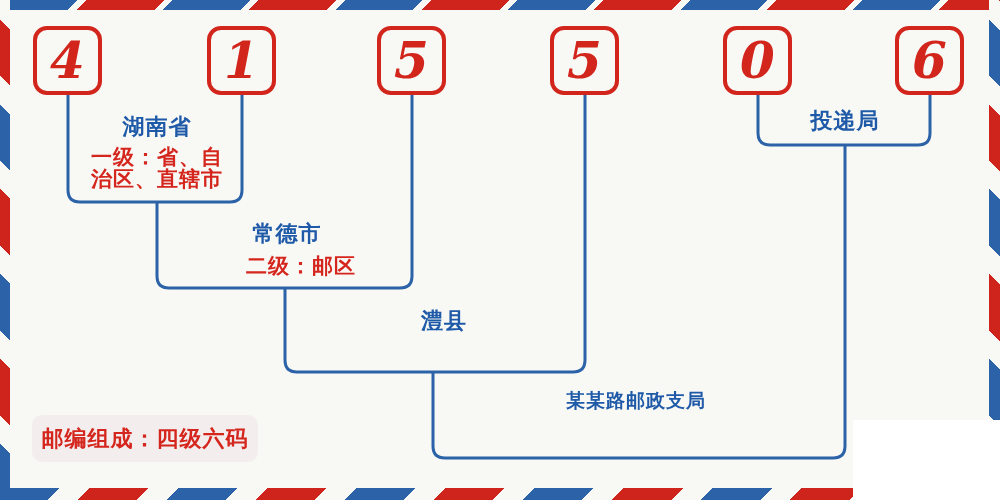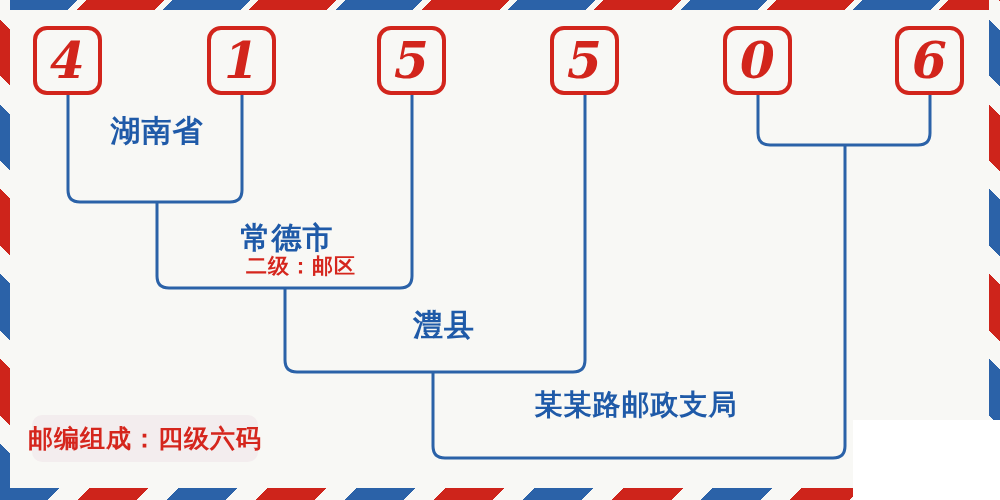--- a/index.html
+++ b/index.html
@@ -64,35 +64,35 @@
     font-family:"DejaVu Serif",serif;font-style:italic;font-weight:bold;
     font-size:50px;line-height:1;color:var(--red);
   }
   
   .lbl{
     position:absolute;transform:translateX(-50%);
     white-space:nowrap;z-index:5;line-height:1.1;
   }
   .name{
     color:var(--text-blue);font-family:"DejaVu Serif",serif;
-    font-weight:bold;font-size:30px;letter-spacing:1px;
+    font-weight:bold;font-size:22px;letter-spacing:1px;
   }
-  .name-sm{font-size:28px;}
+  .name-sm{font-size:19px;}
   .desc{
     color:var(--text-red);font-family:"DejaVu Sans",sans-serif;
     font-weight:bold;font-size:21px;letter-spacing:1px;
   }
   .badge{
     position:absolute;left:32px;top:415px;width:226px;height:47px;
     background:var(--badge-bg);border-radius:10px;z-index:5;
     display:flex;align-items:center;justify-content:center;
   }
   .badge span{
     color:var(--text-red);font-family:Liberation Serif, serif;
-    font-weight:bold;font-size:25px;letter-spacing:1px;white-space:nowrap;
+    font-weight:bold;font-size:22px;letter-spacing:1px;white-space:nowrap;
   }
 </style>
 </head>
 <body>
 
 <div class="canvas">
 
   <div class="band band-top"></div>
   <div class="band band-bottom"></div>
   <div class="band band-left"></div>
@@ -120,26 +120,29 @@
     <span class="digit">5</span>
   </div>
   <div class="digit-box" style="left:723px">
     <span class="digit">0</span>
   </div>
   <div class="digit-box" style="left:895px">
     <span class="digit">6</span>
   </div>
 
   <div class="lbl name" style="left:157px;top:114px">湖南省</div>
+  <div class="lbl desc" style="left:157px;top:146px">一级：省、自</div>
+  <div class="lbl desc" style="left:157px;top:168px">治区、直辖市</div>
 
   <div class="lbl name" style="left:287px;top:221px">常德市</div>
   <div class="lbl desc" style="left:301px;top:255px">二级：邮区</div>
 
   <div class="lbl name" style="left:444px;top:308px">澧县</div>
 
   <div class="lbl name name-sm" style="left:636px;top:390px">某某路邮政支局</div>
 
+  <div class="lbl name" style="left:845px;top:108px">投递局</div>
 
   <div class="badge">
     <span>邮编组成：四级六码</span>
   </div>
 
 </div>
 
 </body></html>

